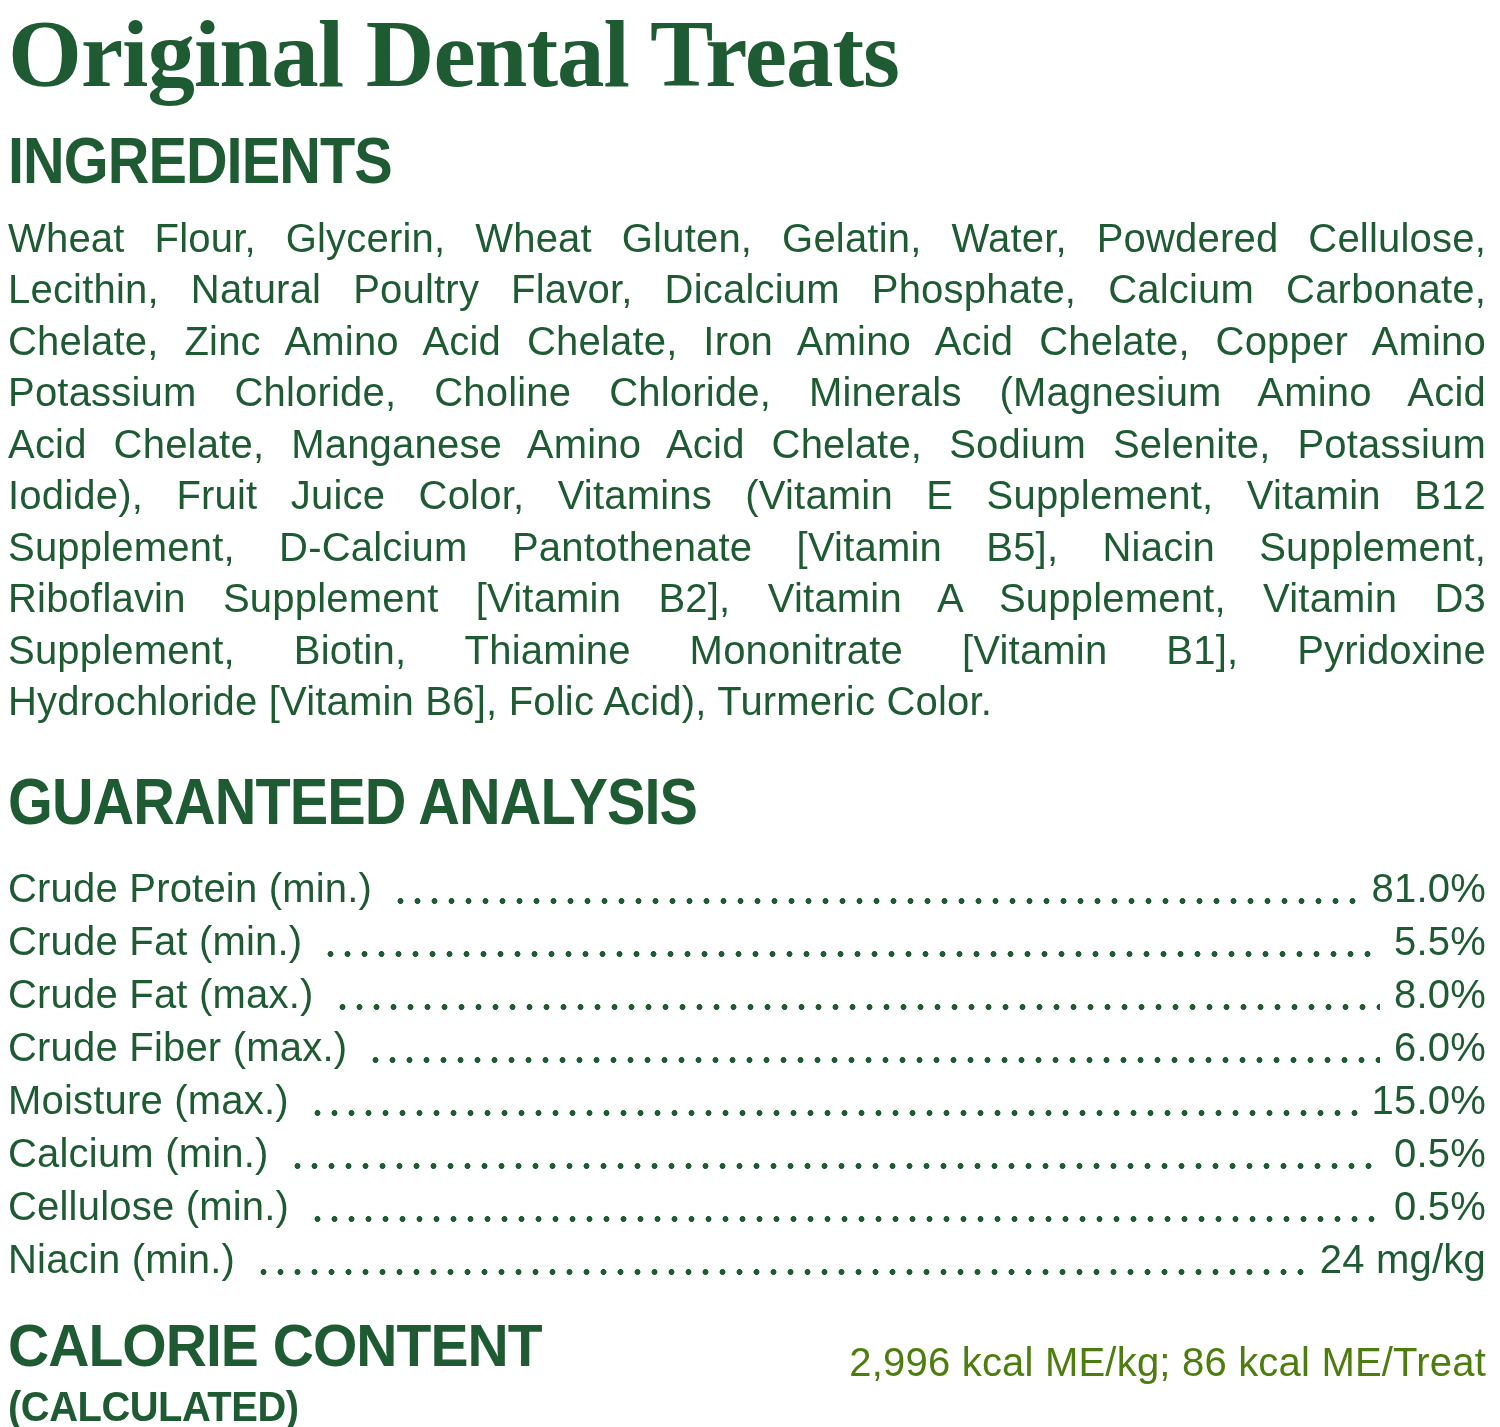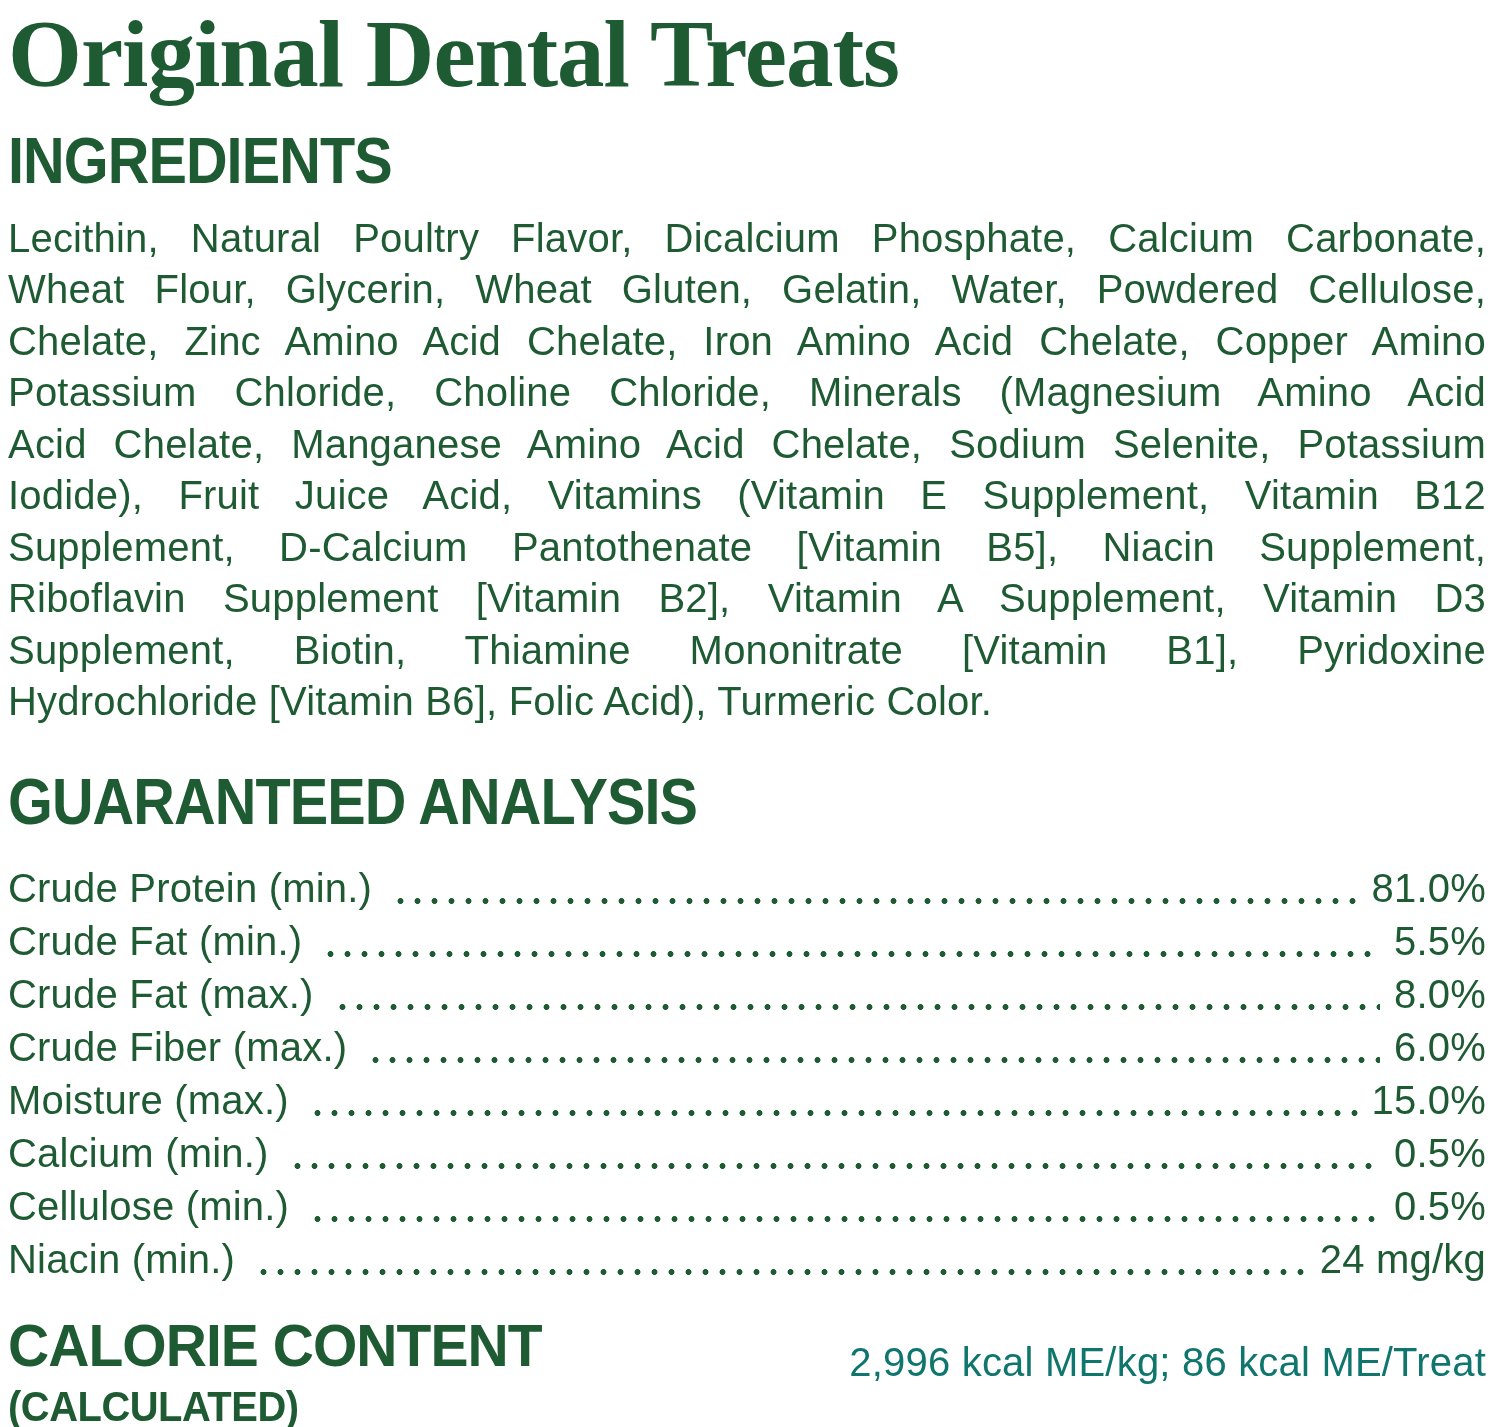--- a/index.html
+++ b/index.html
@@ -112,40 +112,40 @@
     transform-origin: left center;
     white-space: nowrap;
   }
   .calorie-value {
     flex: 1;
     margin-top: 24px;
     font-size: 40px;
     line-height: 1.1;
     text-align: right;
     letter-spacing: 0.2px;
-    color: #0f766e;
+    color: #4d7c0f;
     white-space: nowrap;
   }
 </style>
 </head>
 <body>
 
 <div class="label-sheet">
 
   <h1 class="product-title">Original Dental Treats</h1>
 
   <h2 class="section-heading heading-ingredients">INGREDIENTS</h2>
 
   <div class="ingredients-paragraph">
+    <div class="ing-line">Wheat Flour, Glycerin, Wheat Gluten, Gelatin, Water, Powdered Cellulose,</div>
     <div class="ing-line">Lecithin, Natural Poultry Flavor, Dicalcium Phosphate, Calcium Carbonate,</div>
-    <div class="ing-line">Wheat Flour, Glycerin, Wheat Gluten, Gelatin, Water, Powdered Cellulose,</div>
     <div class="ing-line">Chelate, Zinc Amino Acid Chelate, Iron Amino Acid Chelate, Copper Amino</div>
     <div class="ing-line">Potassium Chloride, Choline Chloride, Minerals (Magnesium Amino Acid</div>
     <div class="ing-line">Acid Chelate, Manganese Amino Acid Chelate, Sodium Selenite, Potassium</div>
-    <div class="ing-line">Iodide), Fruit Juice Acid, Vitamins (Vitamin E Supplement, Vitamin B12</div>
+    <div class="ing-line">Iodide), Fruit Juice Color, Vitamins (Vitamin E Supplement, Vitamin B12</div>
     <div class="ing-line">Supplement, D-Calcium Pantothenate [Vitamin B5], Niacin Supplement,</div>
     <div class="ing-line">Riboflavin Supplement [Vitamin B2], Vitamin A Supplement, Vitamin D3</div>
     <div class="ing-line">Supplement, Biotin, Thiamine Mononitrate [Vitamin B1], Pyridoxine</div>
     <div class="ing-line last">Hydrochloride [Vitamin B6], Folic Acid), Turmeric Color.</div>
   </div>
 
   <h2 class="section-heading heading-analysis">GUARANTEED ANALYSIS</h2>
 
   <div class="analysis-table">
     <div class="ga-row">

